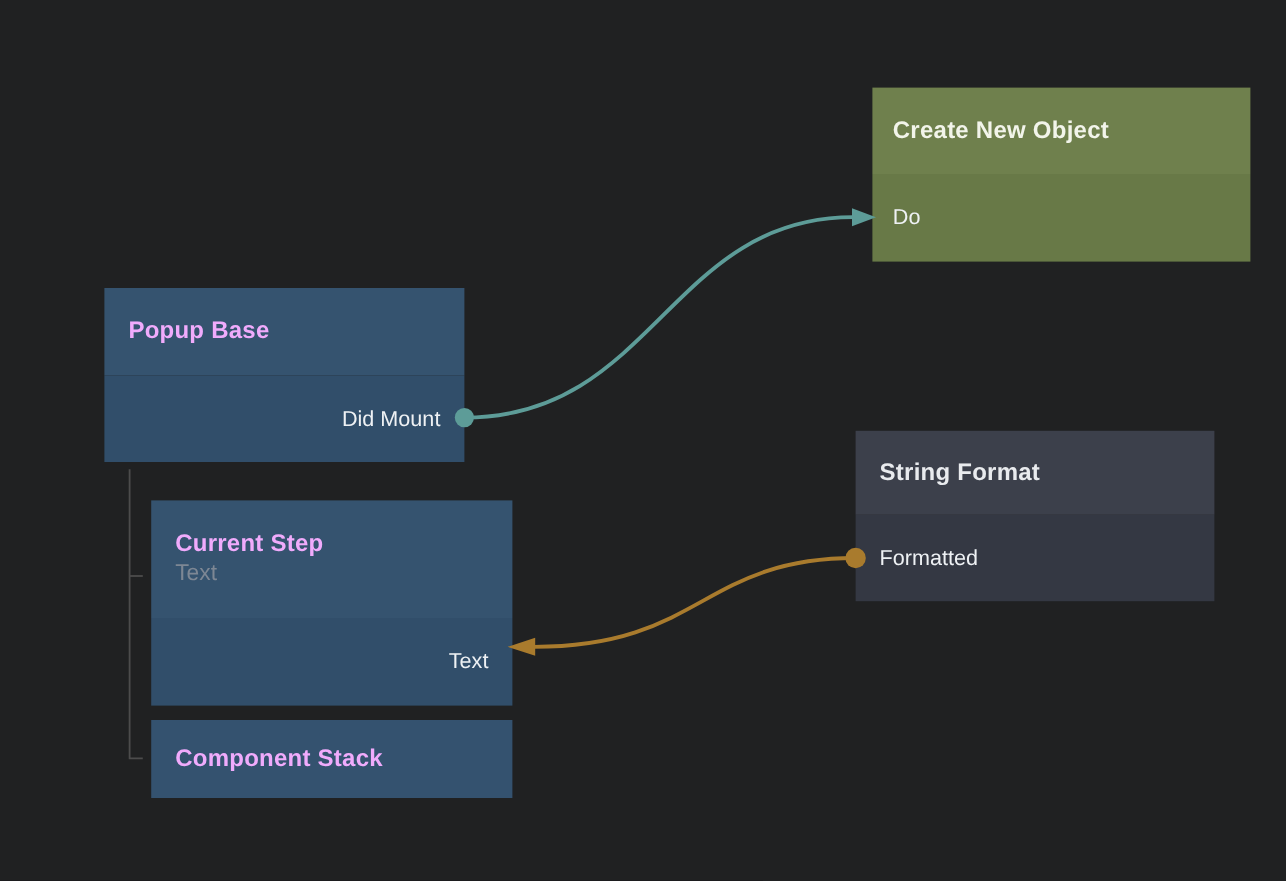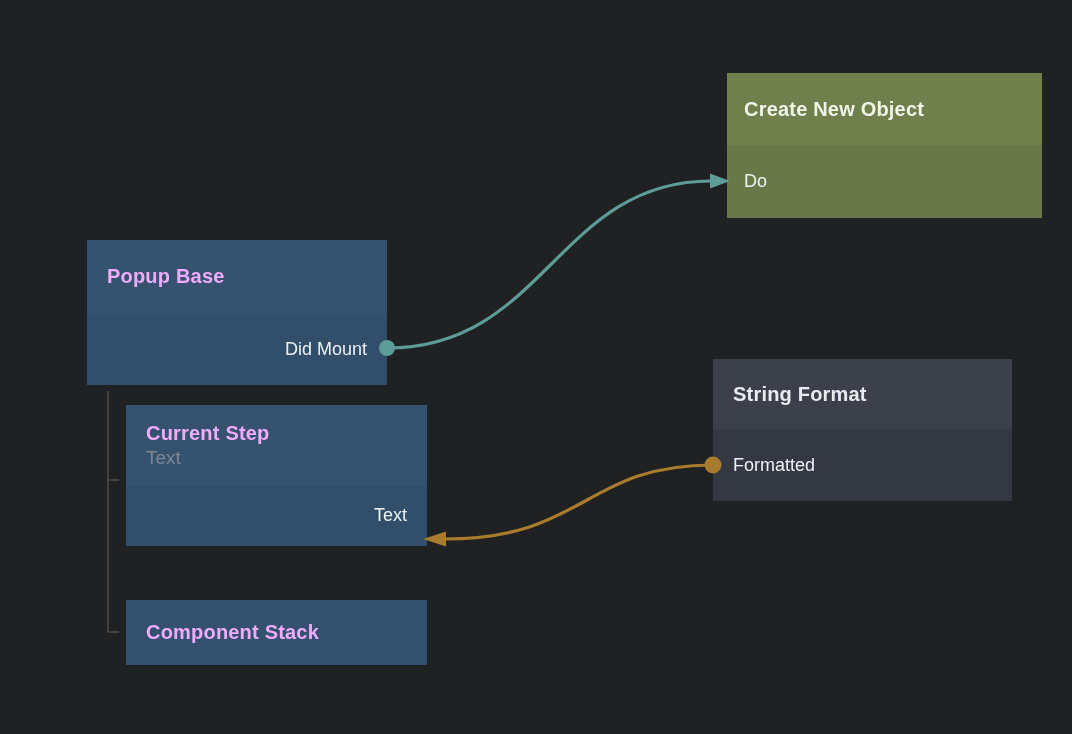--- a/index.html
+++ b/index.html
@@ -53,21 +53,21 @@
   
   .n-create { left: 727px; top: 73px; width: 315px; height: 145px; }
   .n-create .node-header { height: 72px; background: #6f804d; padding-left: 17px; }
   .n-create .node-body   { height: 73px; background: #687947; padding-left: 17px; text-align: right; }
   .n-create .node-title  { color: #f2f4ea; }
   
   .n-popup { left: 87px; top: 240px; width: 300px; height: 145px; }
   .n-popup .node-header { height: 73px; background: #35536f; }
   .n-popup .node-body   { height: 72px; background: #314e6a; justify-content: flex-end; padding-right: 20px; }
   
-  .n-current { left: 126px; top: 405px; width: 301px; height: 141px; }
+  .n-current { left: 126px; top: 417px; width: 301px; height: 171px; }
   .n-current .node-header { height: 98px; background: #35536f; }
   .n-current .node-body   { height: 73px; background: #314e6a; justify-content: flex-end; padding-right: 20px; }
   
   .n-stack { left: 126px; top: 600px; width: 301px; height: 65px; }
   .n-stack .node-header { height: 65px; background: #34526f; }
   
   .n-string { left: 713px; top: 359px; width: 299px; height: 142px; }
   .n-string .node-header { height: 70px; background: #3c404b; }
   .n-string .node-body   { height: 72px; background: #343843; padding-left: 20px; }
   .n-string .node-title  { color: #e9ebee; }

